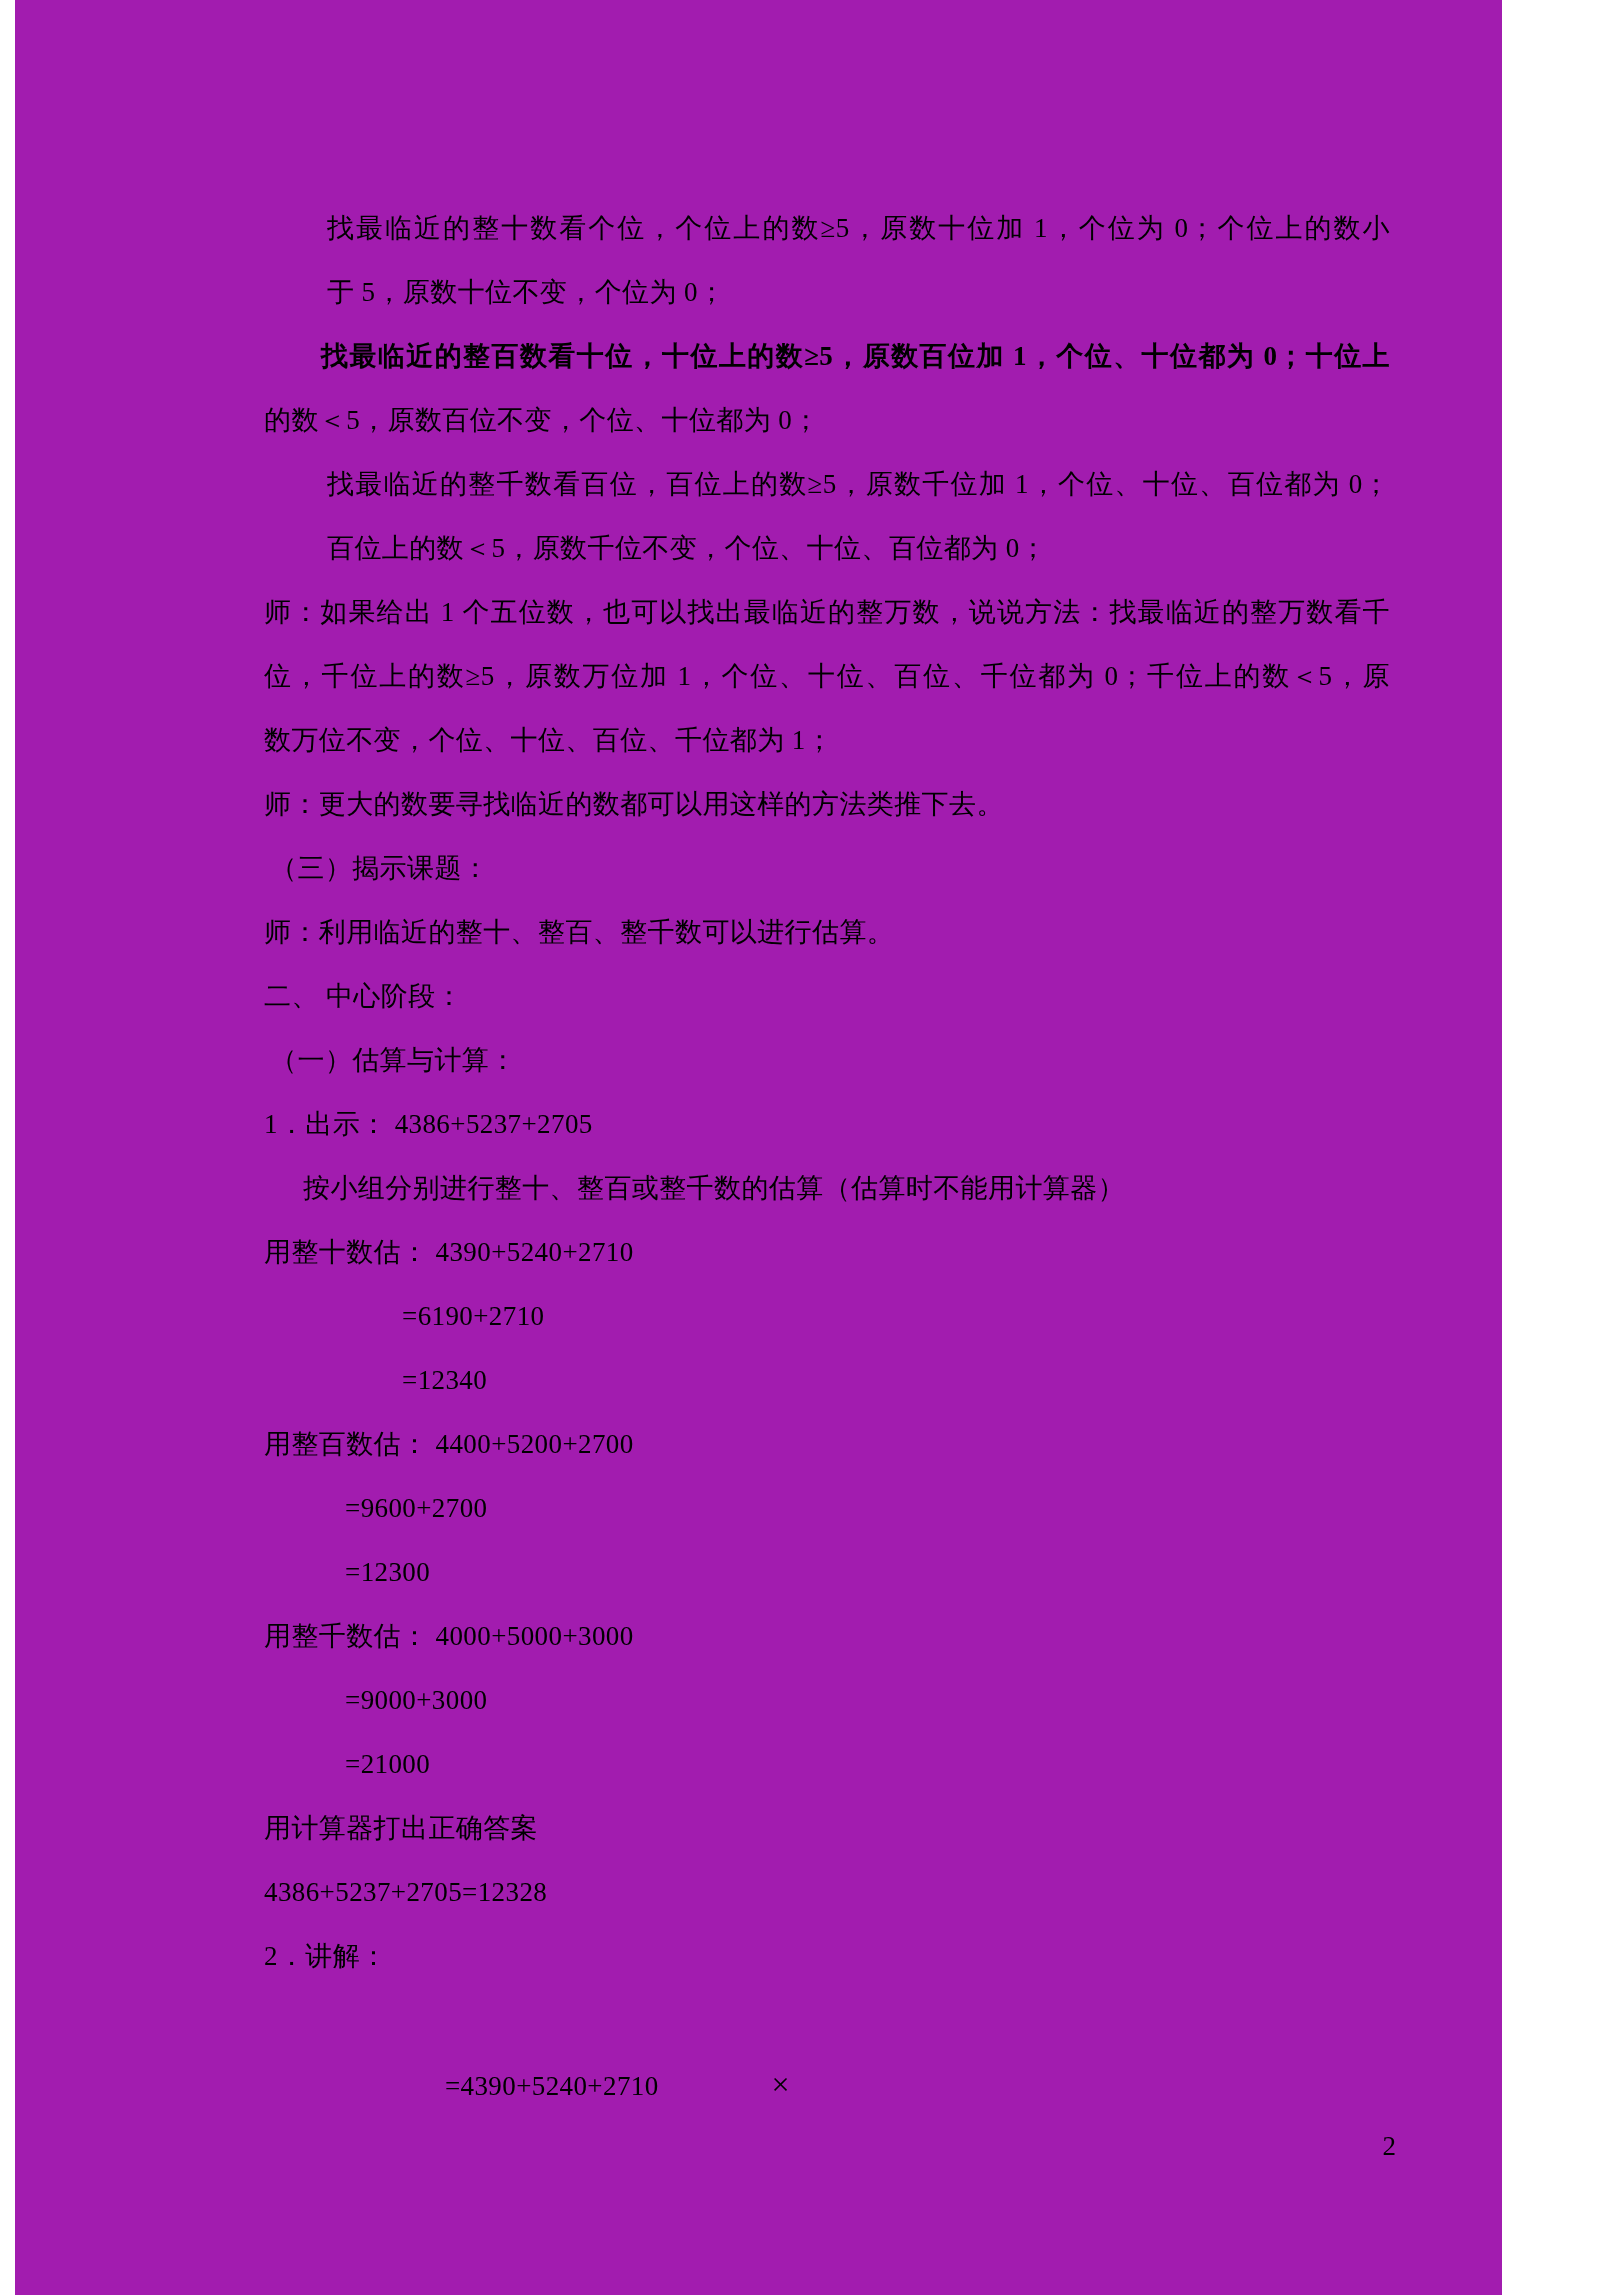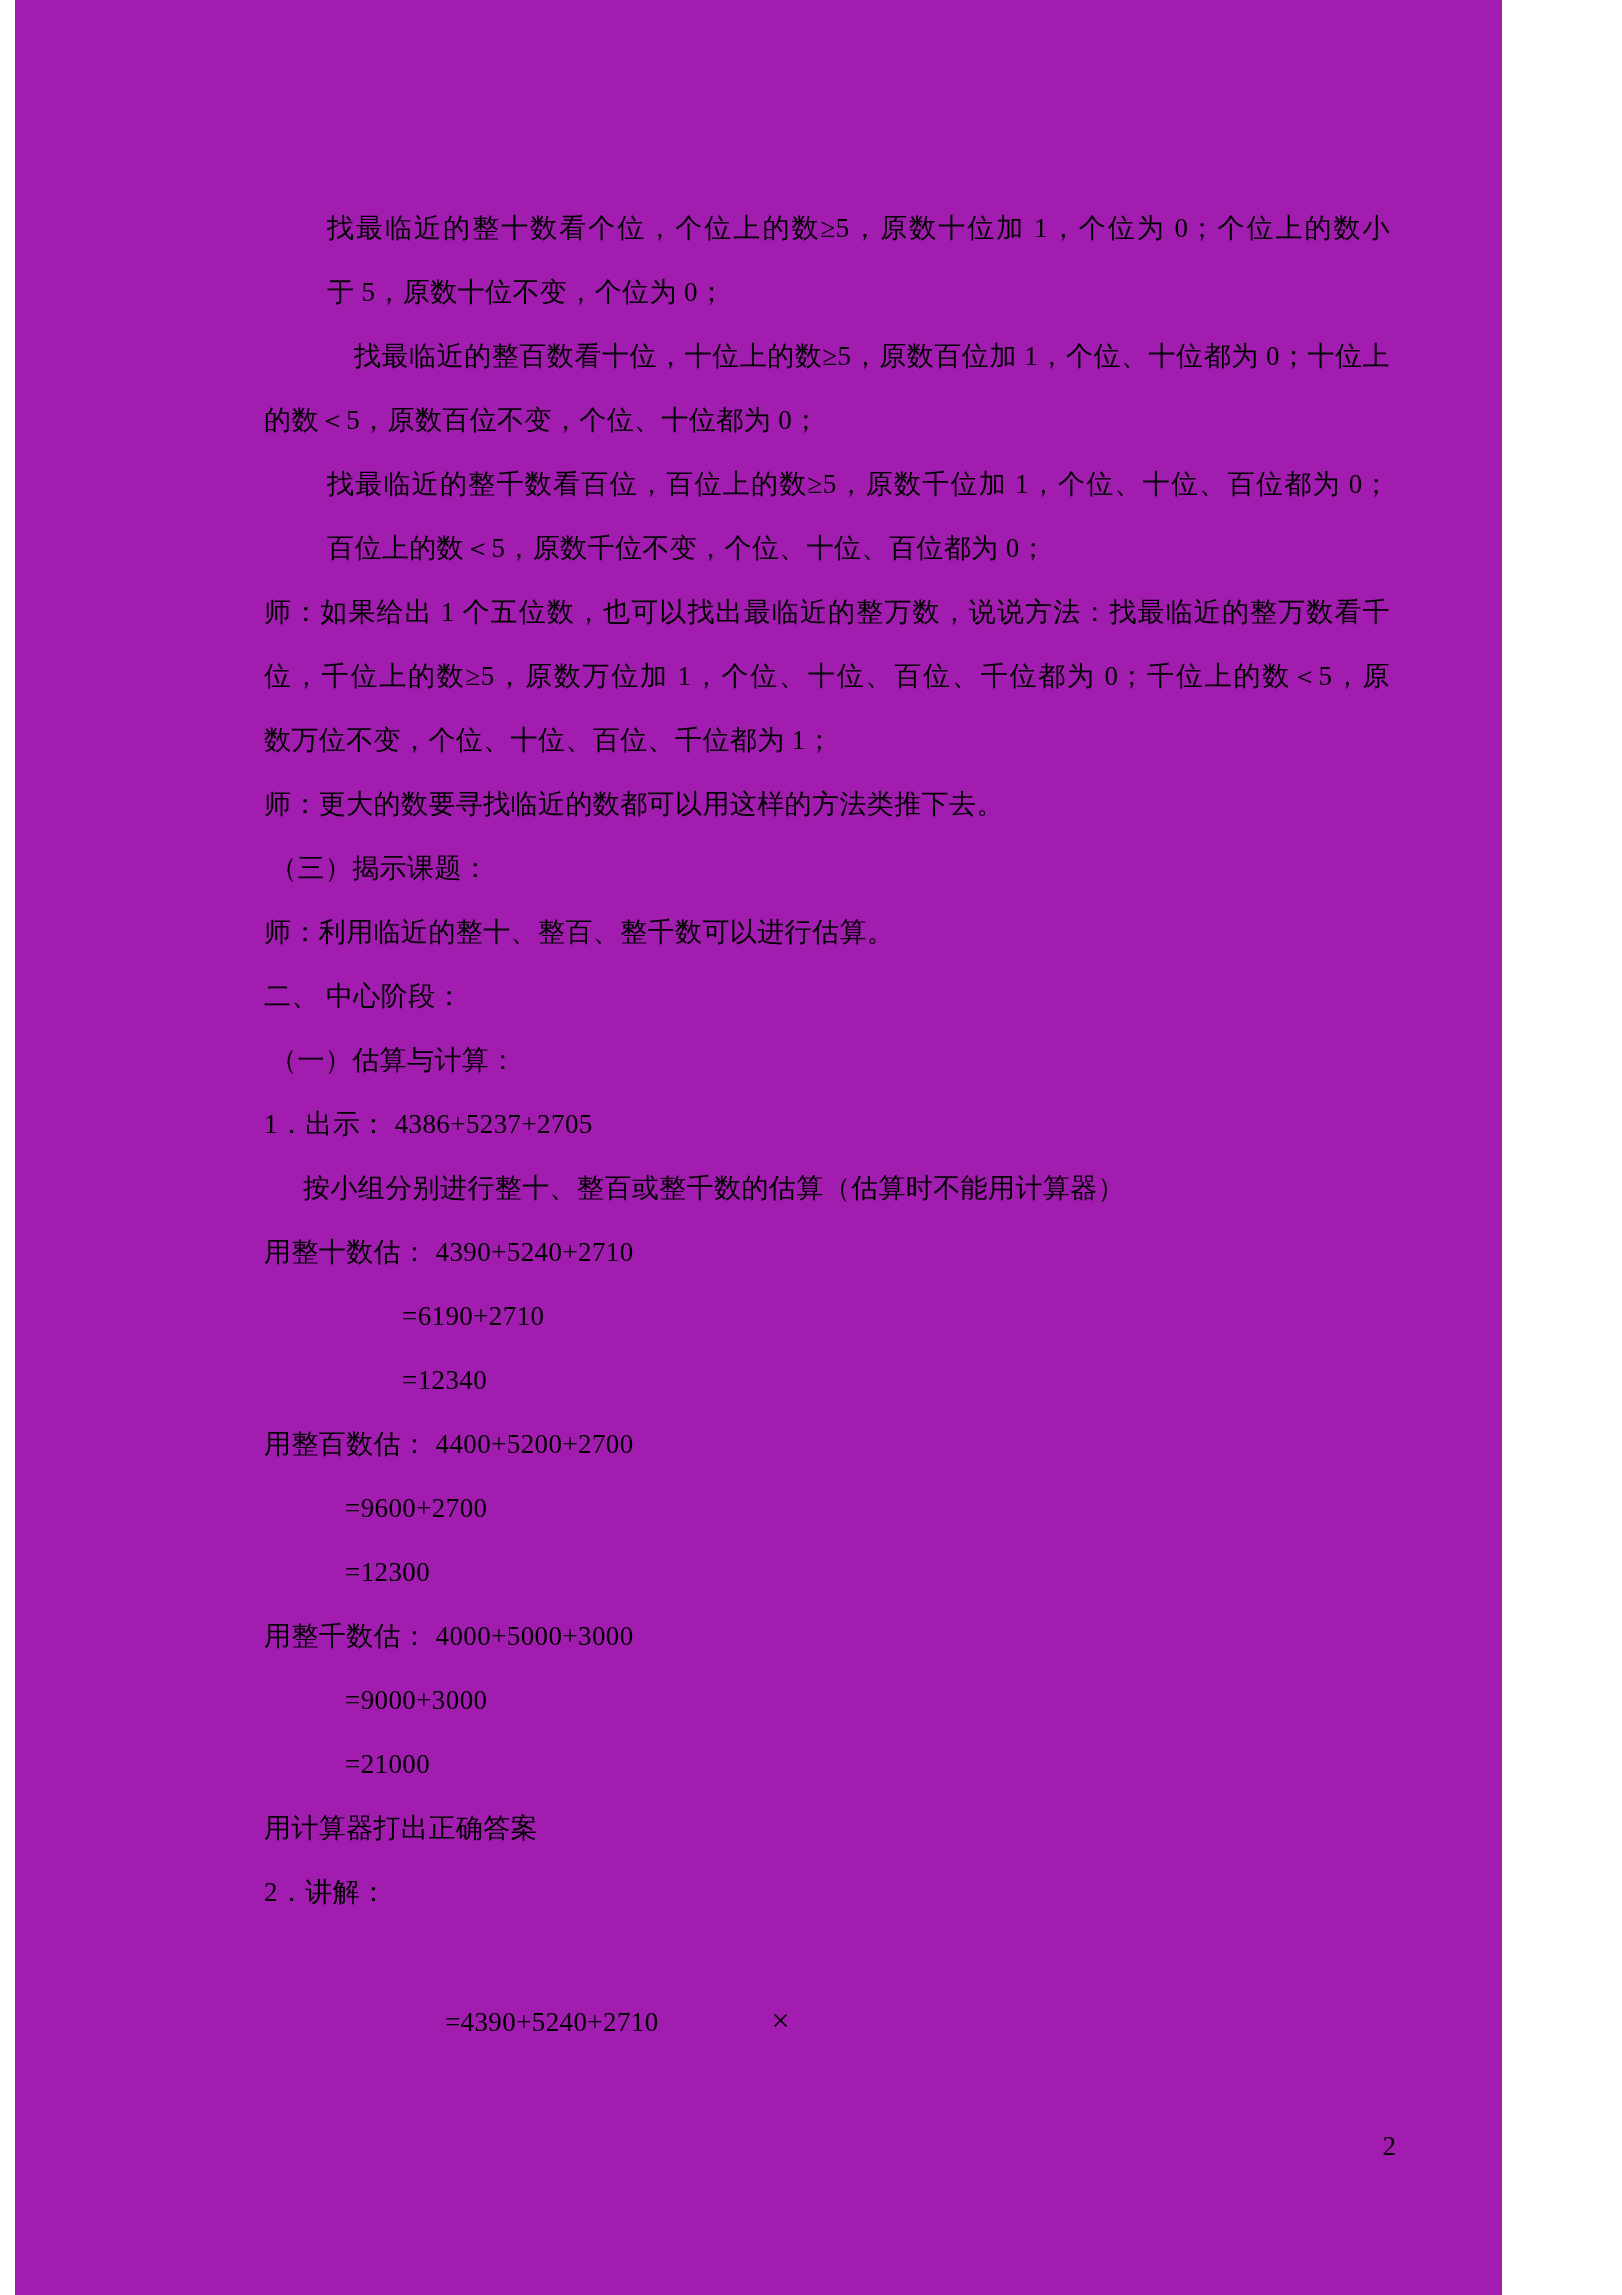--- a/index.html
+++ b/index.html
@@ -36,21 +36,21 @@
     letter-spacing: 0.4px;
   }
   
   .j {
     white-space: normal;
     text-align: justify;
     text-align-last: justify;
     text-justify: inter-ideograph;
   }
   .i84  { margin-left: 63px; }
-  .i75  { margin-left: 90px; }
+  .i75  { margin-left: 57px; font-weight: bold; }
   .i52  { margin-left: 39px; }
   .i12  { margin-left: 9px; }
   .i8   { margin-left: 6px; }
   .i183 { margin-left: 138px; }
   .i200 { margin-left: 81px; }
   .mark {
     margin-left: 113px;
     font-size: 32px;
   }
   .footer {
@@ -87,20 +87,21 @@
     <div class="line">用整十数估： 4390+5240+2710</div>
     <div class="line i183">=6190+2710</div>
     <div class="line i183">=12340</div>
     <div class="line">用整百数估： 4400+5200+2700</div>
     <div class="line i200">=9600+2700</div>
     <div class="line i200">=12300</div>
     <div class="line">用整千数估： 4000+5000+3000</div>
     <div class="line i200">=9000+3000</div>
     <div class="line i200">=21000</div>
     <div class="line">用计算器打出正确答案</div>
+    <div class="line">4386+5237+2705=12328</div>
     <div class="line">2．讲解：</div>
     <div class="line i183">
       <span>=4390+5240+2710</span><span class="mark">×</span>
     </div>
   </div>
   <div class="footer">2</div>
 </div>
 
 
 </body></html>

